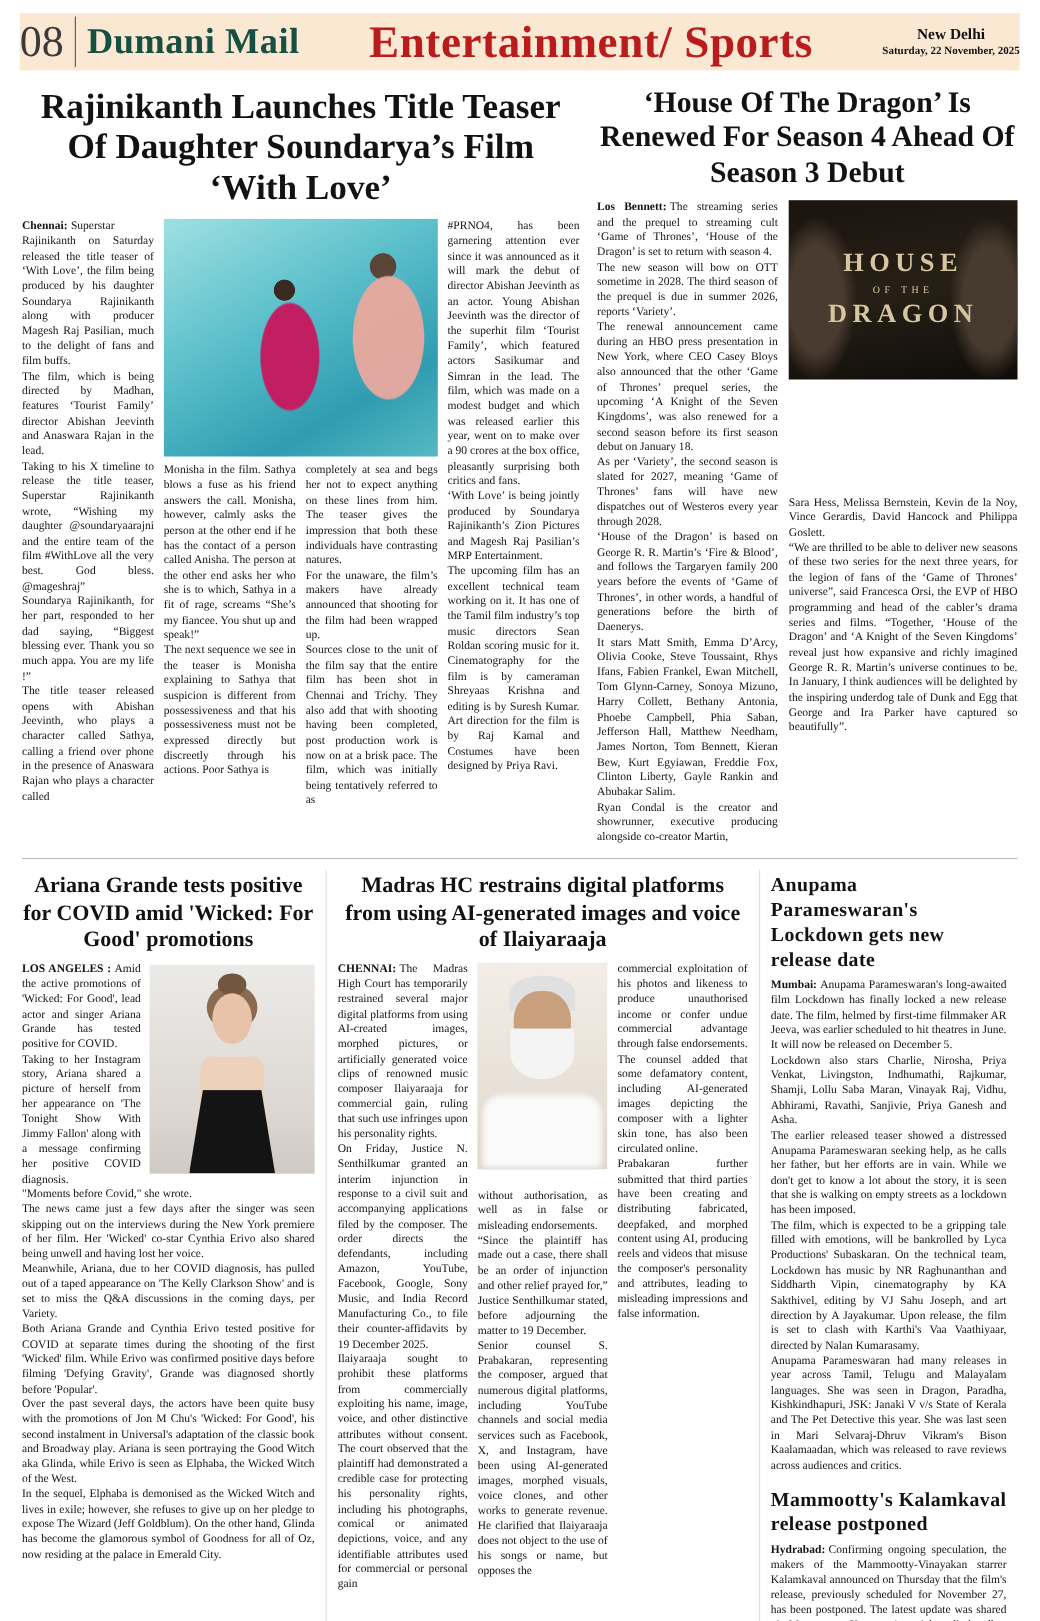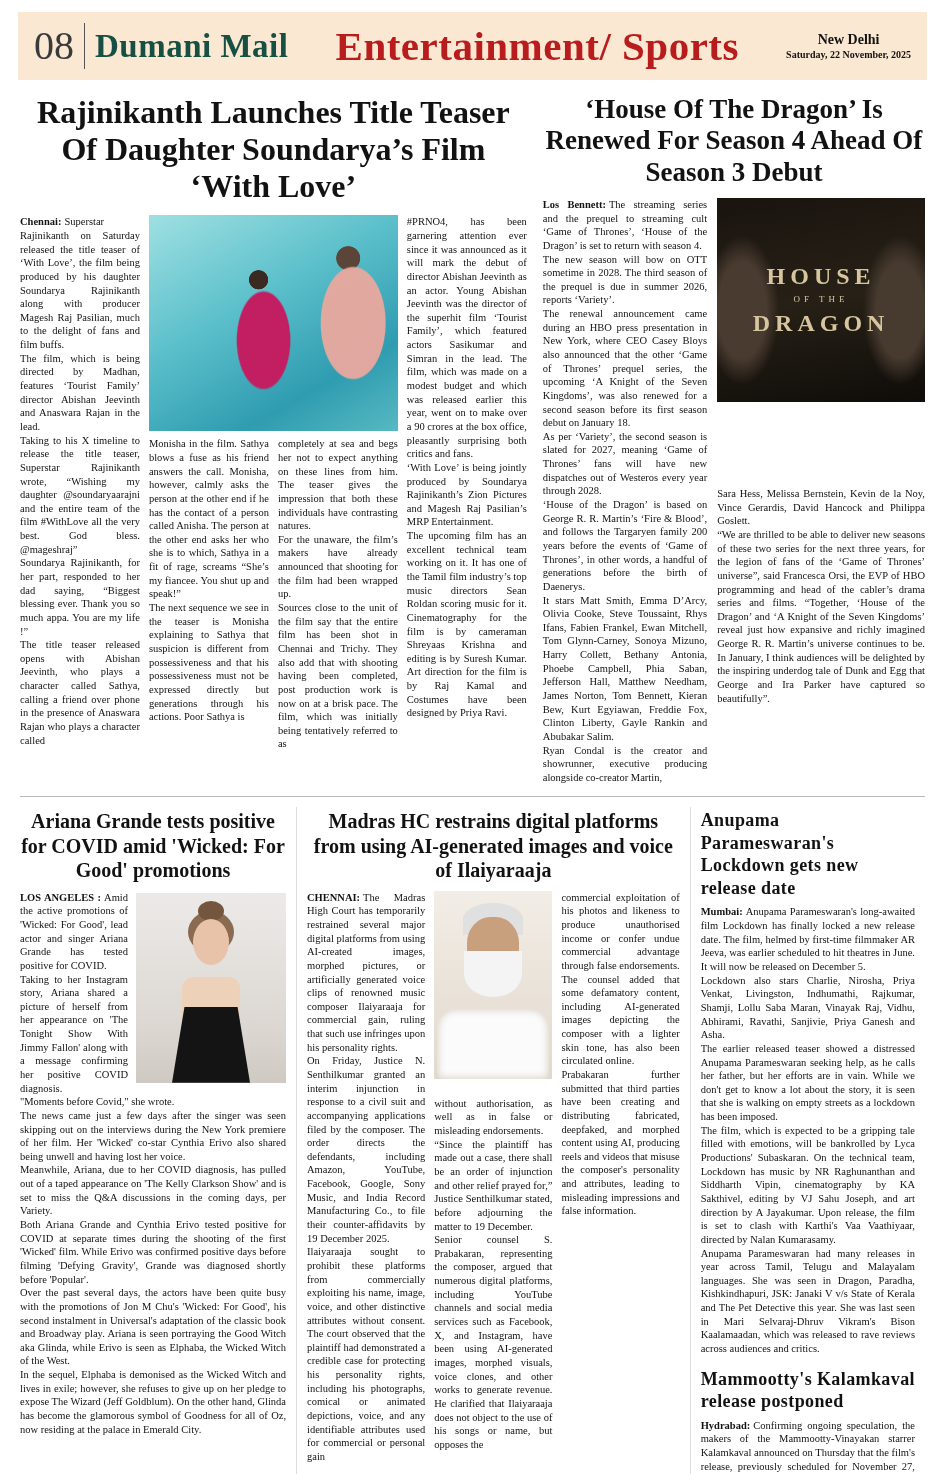--- a/index.html
+++ b/index.html
@@ -1,20 +1,20 @@
 <!DOCTYPE html>
 <html><head>
 <meta charset="utf-8">
 <style>
   html,body{margin:0;padding:0;background:#ffffff;}
   .page{width:945px;min-height:1474px;margin:0 auto;background:#fff;color:#121212;
         font-family:"Liberation Serif",serif;position:relative;padding-top:12px;box-sizing:border-box;}
 
   
-  .masthead{margin:0 18px;background:#fbe8d2;height:68px;display:flex;align-items:center;padding:0 16px;box-sizing:border-box;}
+  .masthead{margin:0 18px;background:#fbe8d2;height:52px;display:flex;align-items:center;padding:0 0;box-sizing:border-box;}
   .pgnum{font-size:40px;font-weight:400;color:#3a3a3a;line-height:1;}
   .mast-divider{width:1px;height:46px;background:#555;margin:0 10px;}
   .paper-name{font-size:33px;font-weight:700;color:#175043;letter-spacing:0.5px;}
   .section-title{flex:1;text-align:center;font-size:41px;font-weight:700;color:#b91c1c;letter-spacing:0.5px;}
   .edition{text-align:center;line-height:1.25;}
   .edition .city{font-weight:700;font-size:14px;}
   .edition .date{font-weight:700;font-size:10px;}
 
   
   .h-main{font-size:32px;text-align:center;margin:6px 0 10px;line-height:1.16;font-weight:700;}
@@ -31,21 +31,21 @@
   .a2{flex:1;}
   .a1-body{display:grid;grid-template-columns:repeat(4,1fr);column-gap:9px;row-gap:6px;}
   .a1-c1{grid-column:1;grid-row:1/3;}
   .withlove-photo{grid-column:2/4;grid-row:1;height:216px;}
   .a1-c2{grid-column:2;grid-row:2;}
   .a1-c3{grid-column:3;grid-row:2;}
   .a1-c4{grid-column:4;grid-row:1/3;}
 
   .a2-body{display:grid;grid-template-columns:43% 1fr;column-gap:10px;row-gap:6px;}
   .a2-left{grid-column:1;grid-row:1/3;}
-  .dragon-photo{grid-column:2;grid-row:1;height:204px;}
+  .dragon-photo{grid-column:2;grid-row:1;height:163px;}
   .a2-right{grid-column:2;grid-row:2;}
 
   .hr-sep{border:none;border-top:1px solid #b9b9b9;margin:12px 20px 10px;}
 
   .mid-row{display:grid;grid-template-columns:30.5% 43.5% 1fr;column-gap:0;margin:0 20px;}
   .mid-col{padding:0 10px;}
   .mid-col:first-child{padding-left:0;}
   .mid-col + .mid-col{border-left:1px solid #ddd;}
   .ariana-photo{float:right;width:150px;height:190px;margin:2px 0 4px 8px;}
 
@@ -111,21 +111,21 @@
           <div>
               <p>The film, which is being directed by Madhan, features ‘Tourist Family’ director Abishan Jeevinth and Anaswara Rajan in the lead.</p>
               <p>Taking to his X timeline to release the title teaser, Superstar Rajinikanth wrote, “Wishing my daughter @soundaryaarajni and the entire team of the film #WithLove all the very best. God bless. @mageshraj”</p>
               <p>Soundarya Rajinikanth, for her part, responded to her dad saying, “Biggest blessing ever. Thank you so much appa. You are my life !”</p>
               <p>The title teaser released opens with Abishan Jeevinth, who plays a character called Sathya, calling a friend over phone in the presence of Anaswara Rajan who plays a character called</p>
             </div>
         </div>
         <div class="photo withlove-photo"></div>
         <div class="a1-c2 colblock">
             <p>Monisha in the film. Sathya blows a fuse as his friend answers the call. Monisha, however, calmly asks the person at the other end if he has the contact of a person called Anisha. The person at the other end asks her who she is to which, Sathya in a fit of rage, screams “She’s my fiancee. You shut up and speak!”</p>
-            <p>The next sequence we see in the teaser is Monisha explaining to Sathya that suspicion is different from possessiveness and that his possessiveness must not be expressed directly but generations through his actions. Poor Sathya is</p>
+            <p>The next sequence we see in the teaser is Monisha explaining to Sathya that suspicion is different from possessiveness and that his possessiveness must not be expressed directly but discreetly through his actions. Poor Sathya is</p>
           </div>
         <div class="a1-c3 colblock">
             <p>completely at sea and begs her not to expect anything on these lines from him. The teaser gives the impression that both these individuals have contrasting natures.</p>
             <p>For the unaware, the film’s makers have already announced that shooting for the film had been wrapped up.</p>
             <p>Sources close to the unit of the film say that the entire film has been shot in Chennai and Trichy. They also add that with shooting having been completed, post production work is now on at a brisk pace. The film, which was initially being tentatively referred to as</p>
           </div>
         <div class="a1-c4 colblock">
             <p>#PRNO4, has been garnering attention ever since it was announced as it will mark the debut of director Abishan Jeevinth as an actor. Young Abishan Jeevinth was the director of the superhit film ‘Tourist Family’, which featured actors Sasikumar and Simran in the lead. The film, which was made on a modest budget and which was released earlier this year, went on to make over a 90 crores at the box office, pleasantly surprising both critics and fans.</p>
             <p>‘With Love’ is being jointly produced by Soundarya Rajinikanth’s Zion Pictures and Magesh Raj Pasilian’s MRP Entertainment.</p>
             <p>The upcoming film has an excellent technical team working on it. It has one of the Tamil film industry’s top music directors Sean Roldan scoring music for it. Cinematography for the film is by cameraman Shreyaas Krishna and editing is by Suresh Kumar. Art direction for the film is by Raj Kamal and Costumes have been designed by Priya Ravi.</p>

